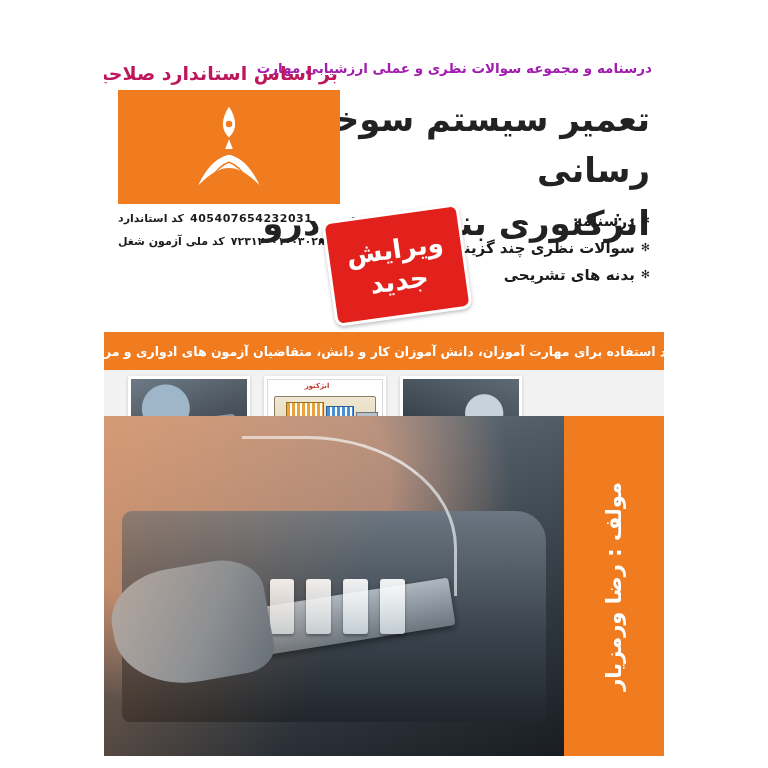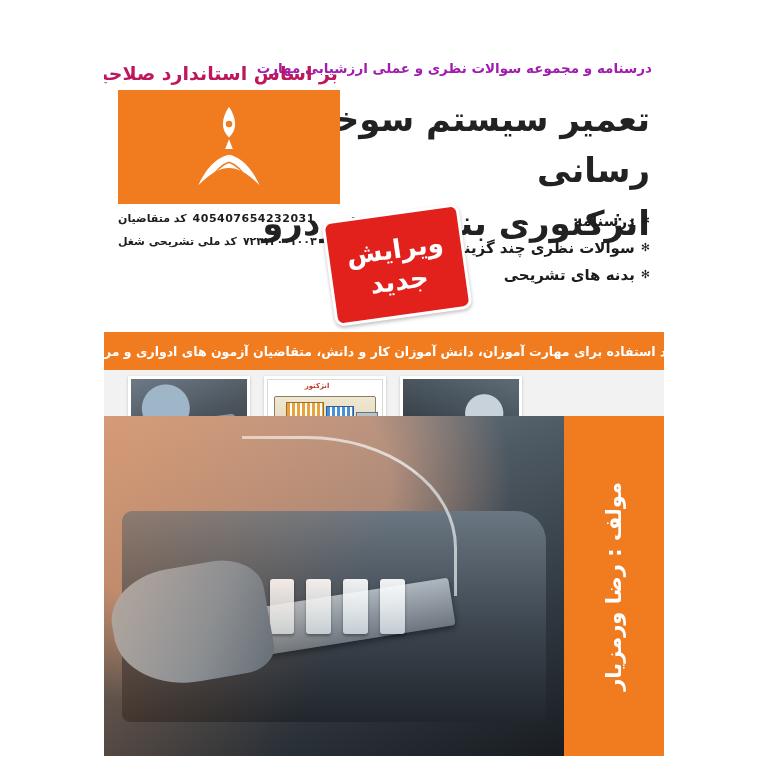--- a/index.html
+++ b/index.html
@@ -317,25 +317,25 @@
           <circle cx="40" cy="22" r="3.4" fill="#f07c1f"></circle>
           <path d="M40 38 L44 48 L36 48 Z" fill="#ffffff"></path>
           <path d="M8 86 C18 64 30 56 40 54 C50 56 62 64 72 86 C60 74 50 68 40 68 C30 68 20 74 8 86 Z" fill="#ffffff"></path>
           <path d="M18 84 C26 70 33 64 40 62" stroke="#f07c1f" stroke-width="1.6" fill="none"></path>
           <path d="M62 84 C54 70 47 64 40 62" stroke="#f07c1f" stroke-width="1.6" fill="none"></path>
         </svg>
       </div>
 
       <div class="codes">
         <div class="code-row">
-          <span class="lbl">کد متقاضیان</span>
+          <span class="lbl">کد استاندارد</span>
           <span class="num">405407654232031</span>
         </div>
         <div class="code-row">
-          <span class="lbl">کد ملی تشریحی شغل</span>
+          <span class="lbl">کد ملی آزمون شغل</span>
           <span class="num">۷۲۳۱۲۰۰۱۰۰۳۰۲۸۶</span>
         </div>
       </div>
 
       <div class="bullets">
         <ul>
           <li>درسنامه</li>
           <li>سوالات نظری چند گزینه ای</li>
           <li>بدنه های تشریحی</li>
         </ul>

